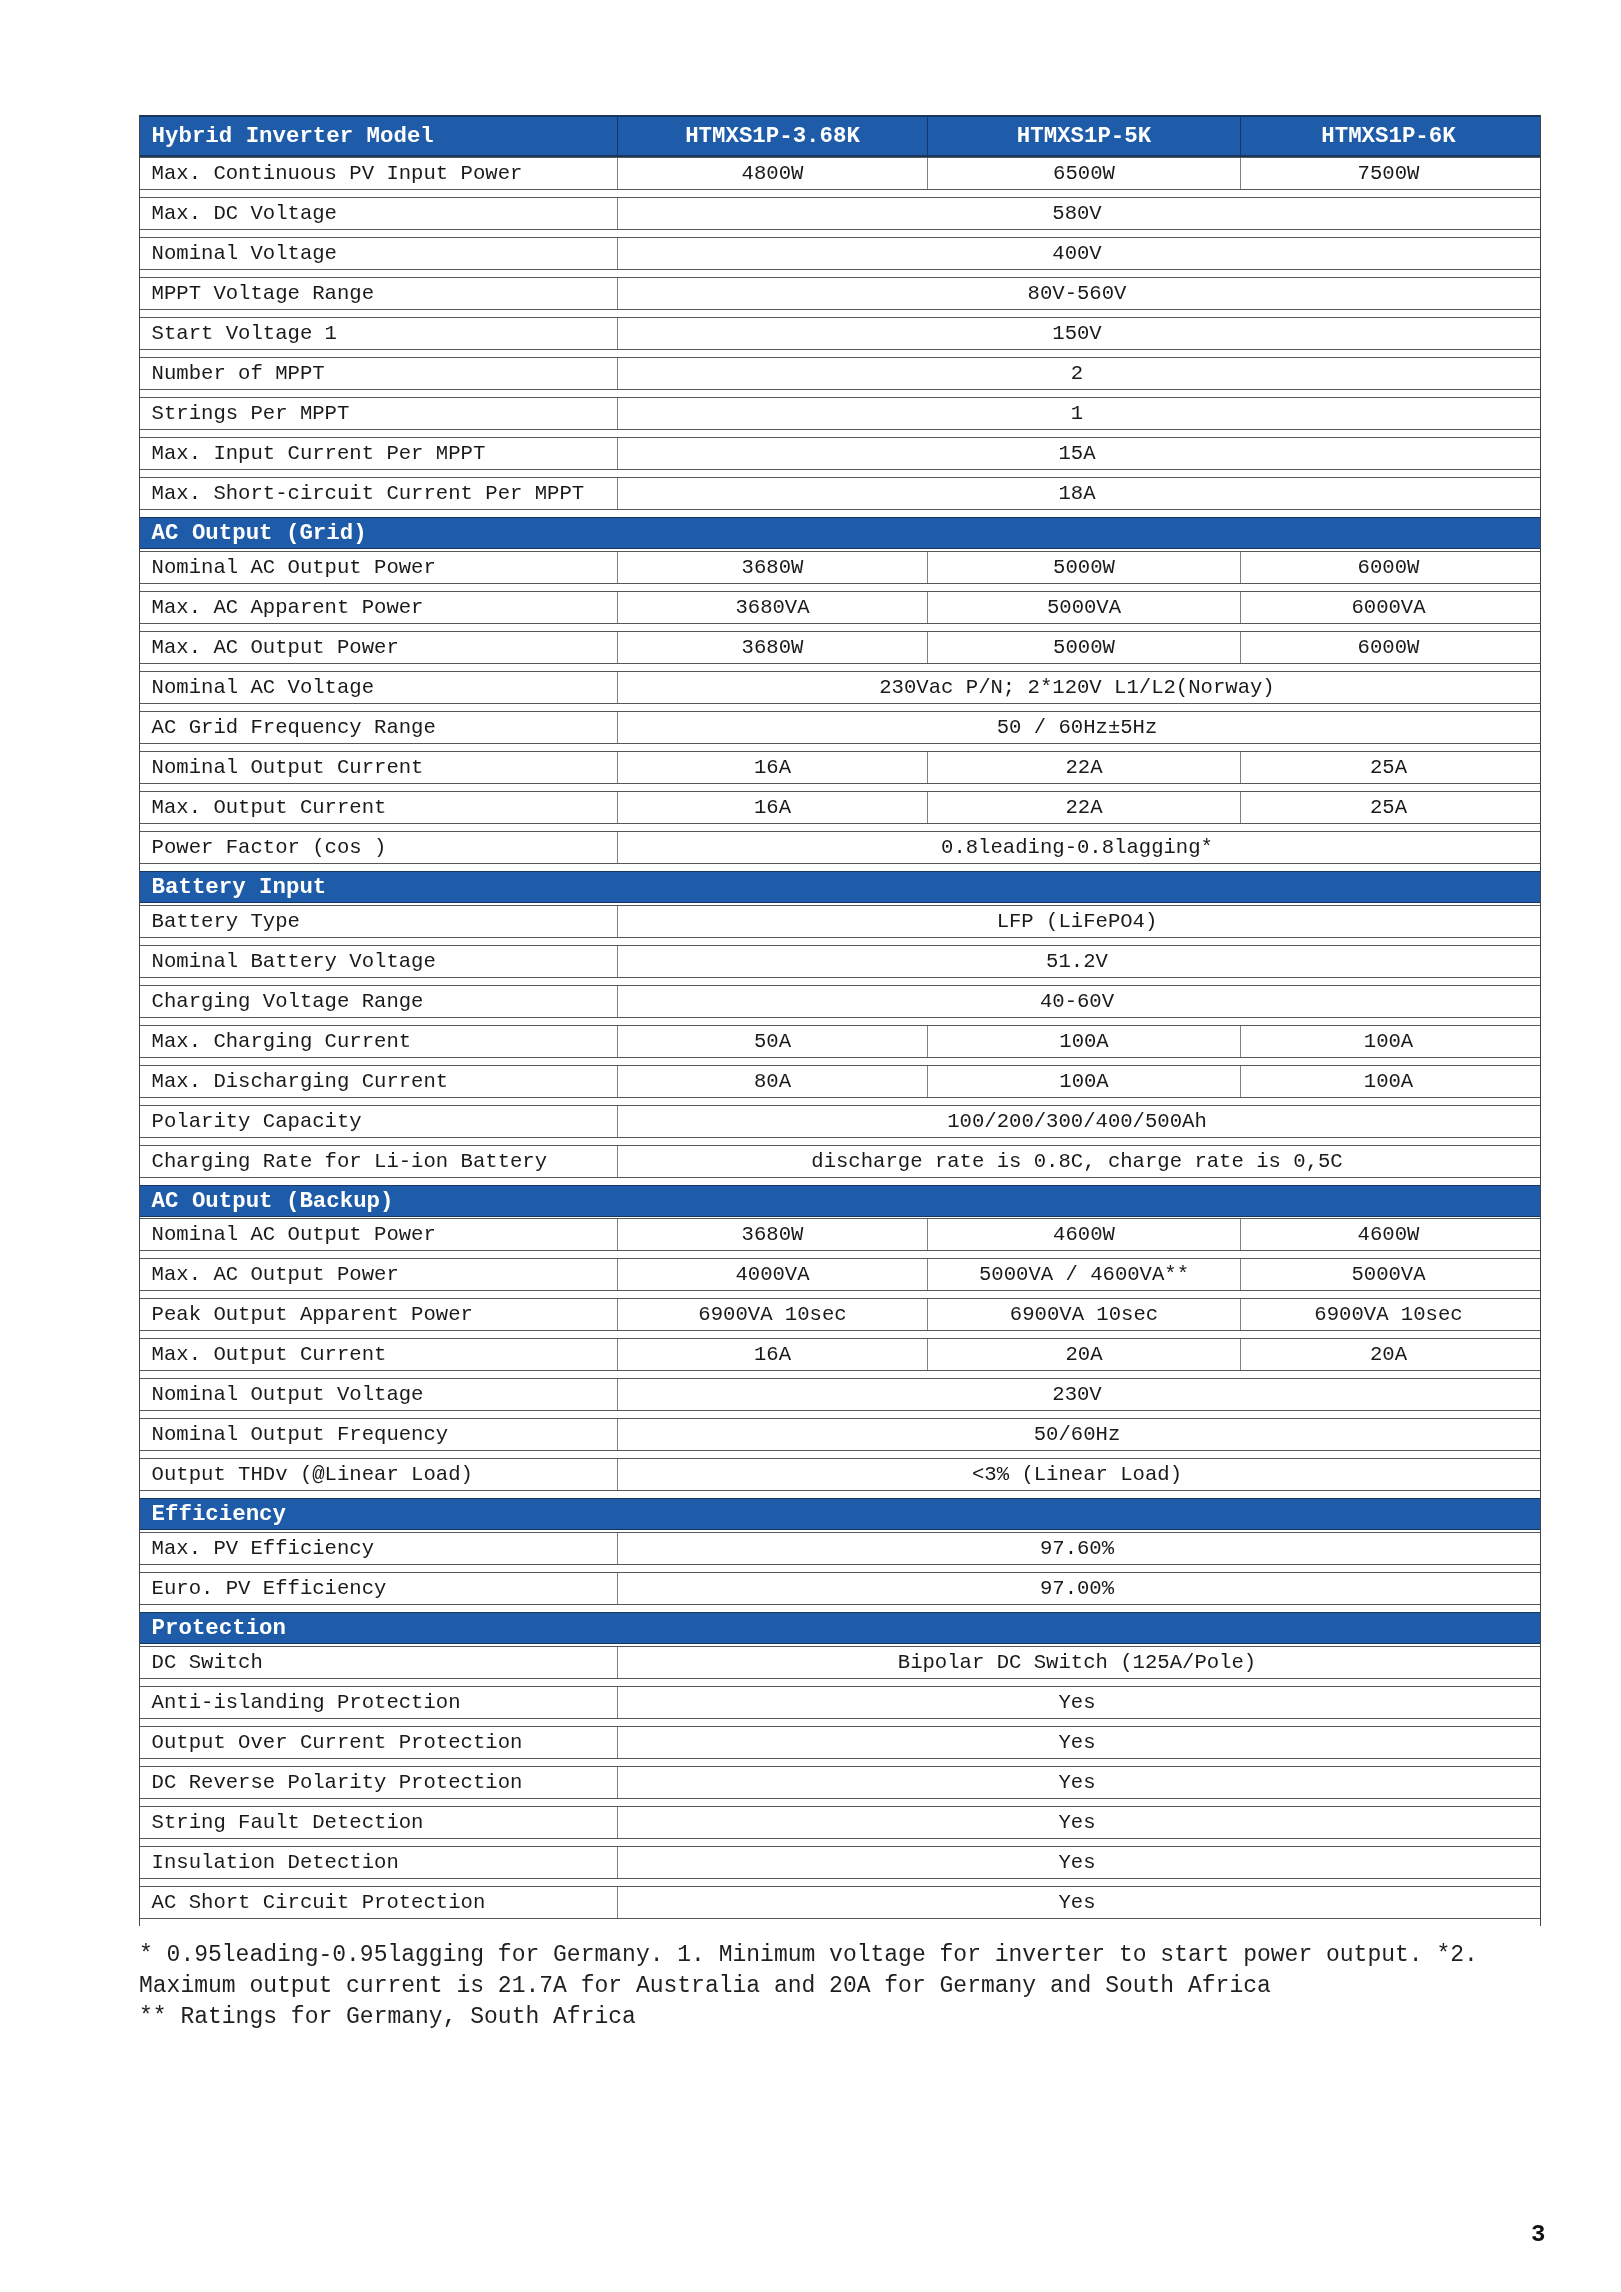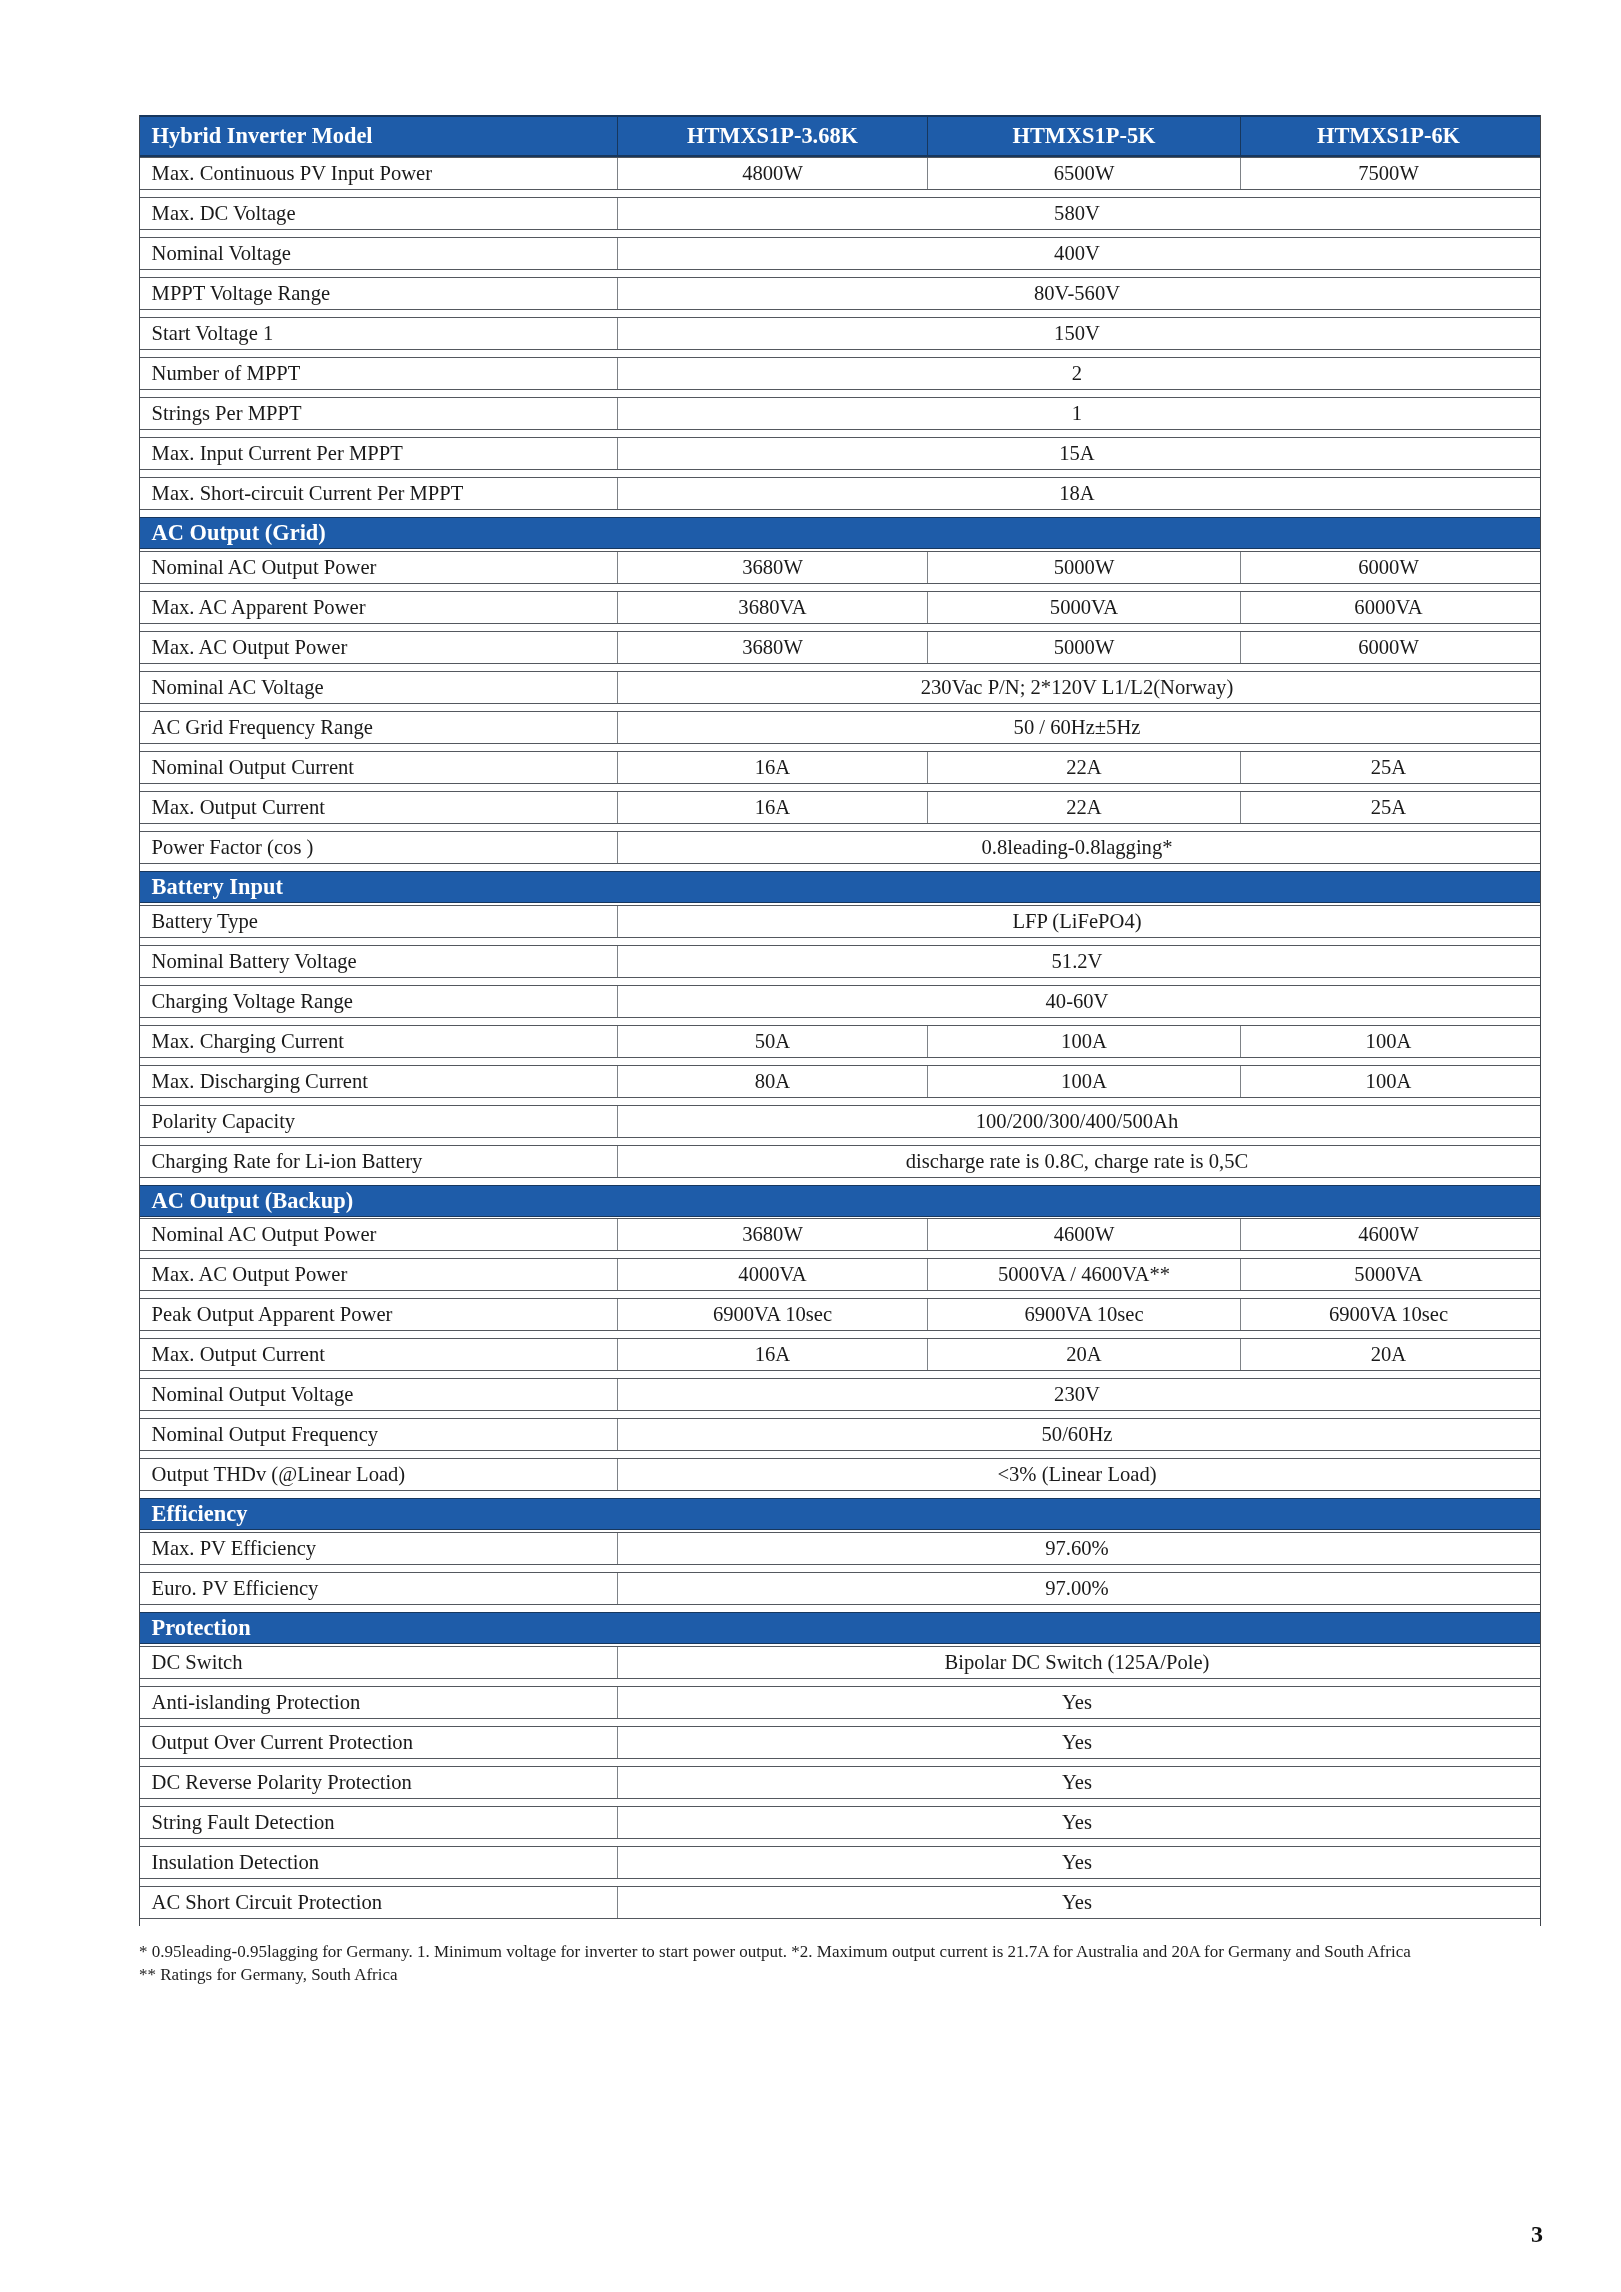--- a/index.html
+++ b/index.html
@@ -1,21 +1,21 @@
 <!DOCTYPE html>
 <html style="font-size:14.3px"><head>
 <meta charset="utf-8">
 <style>
   html,body{margin:0;padding:0;background:#ffffff;}
   .sheet{
     position:relative;
     width:1581px;
     height:2293px;
     background:#ffffff;
-    font-family:Liberation Serif, serif;
+    font-family:Liberation Mono, monospace;
     overflow:hidden;
   }
   .spec-table{
     position:absolute;
     left:139px;
     top:115px;
     width:1402px;
     box-sizing:border-box;
     border-left:1.8px solid #41464d;
     border-right:1.8px solid #41464d;
@@ -82,23 +82,23 @@
     text-align:center;
     font-size:20.6px;
     color:#1a1a1a;
     border-left:0.9px solid #7e8287;
   }
   .val.span{ grid-column:2 / 5; }
   .footnotes{
     position:absolute;
     left:139px;
     top:1940px;
-    font-size:17px;
+    font-size:23px;
     color:#1f1f1f;
-    line-height:23px;
+    line-height:31px;
   }
   .pageno{
     position:absolute;
     left:1531px;
     top:2221px;
     font-size:24px;
     font-weight:bold;
     color:#101010;
   }
 </style>

